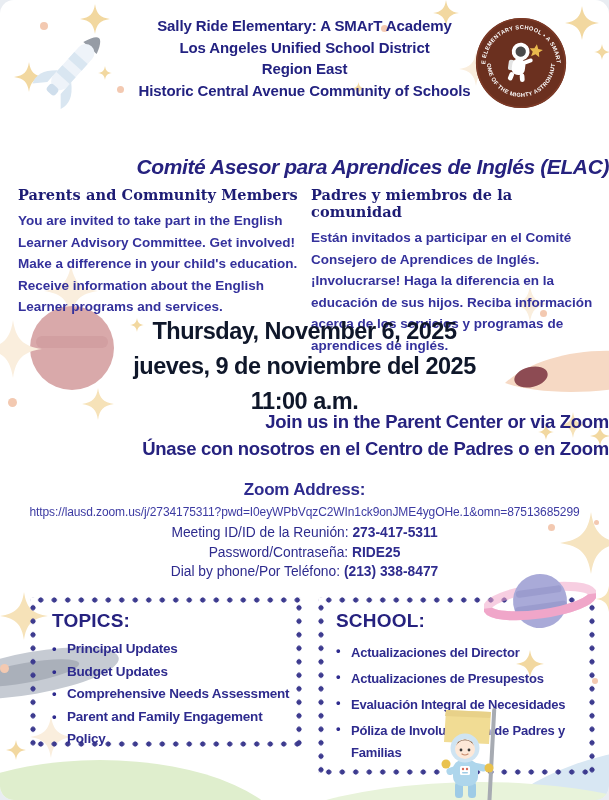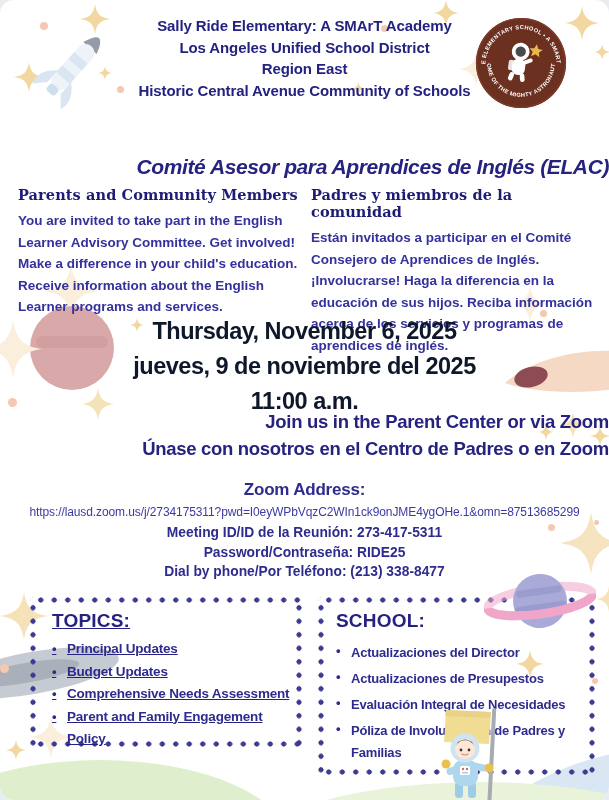--- a/index.html
+++ b/index.html
@@ -36,36 +36,36 @@
   
   .where{position:absolutel;}
   .where{position:absolute;top:408px;left:0;width:100%;text-align:right;
     font-size:18.5px;font-weight:800;line-height:27px;letter-spacing:-0.3px;color:#26227f;}
 
   
   .zoominfo{position:absolute;top:480px;left:0;width:100%;text-align:center;color:#2e2b8e;}
   .zoominfo .zhead{font-size:17px;font-weight:800;letter-spacing:-0.2px;margin-bottom:5px;}
   .zoominfo .zurl{font-size:12px;font-weight:500;color:#3c3aa2;margin-bottom:4px;letter-spacing:-0.1px;}
   .zoominfo .zrow{font-size:13.8px;line-height:19.5px;}
-  .zoominfo .zlabel{font-weight:700;}
+  .zoominfo .zlabel{font-weight:400;}
   .zoominfo .zvalue{font-weight:600;}
 
   
   .dotbox{
     position:absolute;box-sizing:border-box;--dotc:#3d3b8f;
     background-image:
       radial-gradient(circle, var(--dotc) 2.3px, rgba(0,0,0,0) 2.9px),
       radial-gradient(circle, var(--dotc) 2.3px, rgba(0,0,0,0) 2.9px),
       radial-gradient(circle, var(--dotc) 2.3px, rgba(0,0,0,0) 2.9px),
       radial-gradient(circle, var(--dotc) 2.3px, rgba(0,0,0,0) 2.9px);
     background-position:4px 0,4px 100%,0 4px,100% 4px;
     background-size:13.5px 6px,13.5px 6px,6px 13.5px,6px 13.5px;
     background-repeat:repeat-x,repeat-x,repeat-y,repeat-y;
   }
-  .dotbox.topics{left:30px;top:597px;width:272px;height:150px;padding:13px 8px 8px 22px;text-decoration:underline;}
+  .dotbox.topics{left:30px;top:597px;width:272px;height:150px;padding:13px 8px 8px 22px;}
   .dotbox.temas{left:318px;top:597px;width:277px;height:178px;padding:13px 8px 8px 18px;}
   .dotbox h4{margin:0 0 6px 0;font-size:19px;font-weight:800;letter-spacing:0.2px;color:#26227f;}
   .dotbox ul{list-style:none;margin:0;padding:0;}
   .dotbox li{display:flex;align-items:flex-start;font-weight:700;color:#2e2b8e;}
   .dotbox.topics li{font-size:13.5px;line-height:22.5px;letter-spacing:-0.2px;}
   .dotbox.temas li{font-size:13px;line-height:26px;letter-spacing:-0.2px;}
   .dotbox .blt{flex:0 0 15px;text-align:left;font-size:13px;}
   .dotbox .itext{flex:1;}
   .dotbox.temas .itext{line-height:22px;padding-top:4px;}
 </style>

